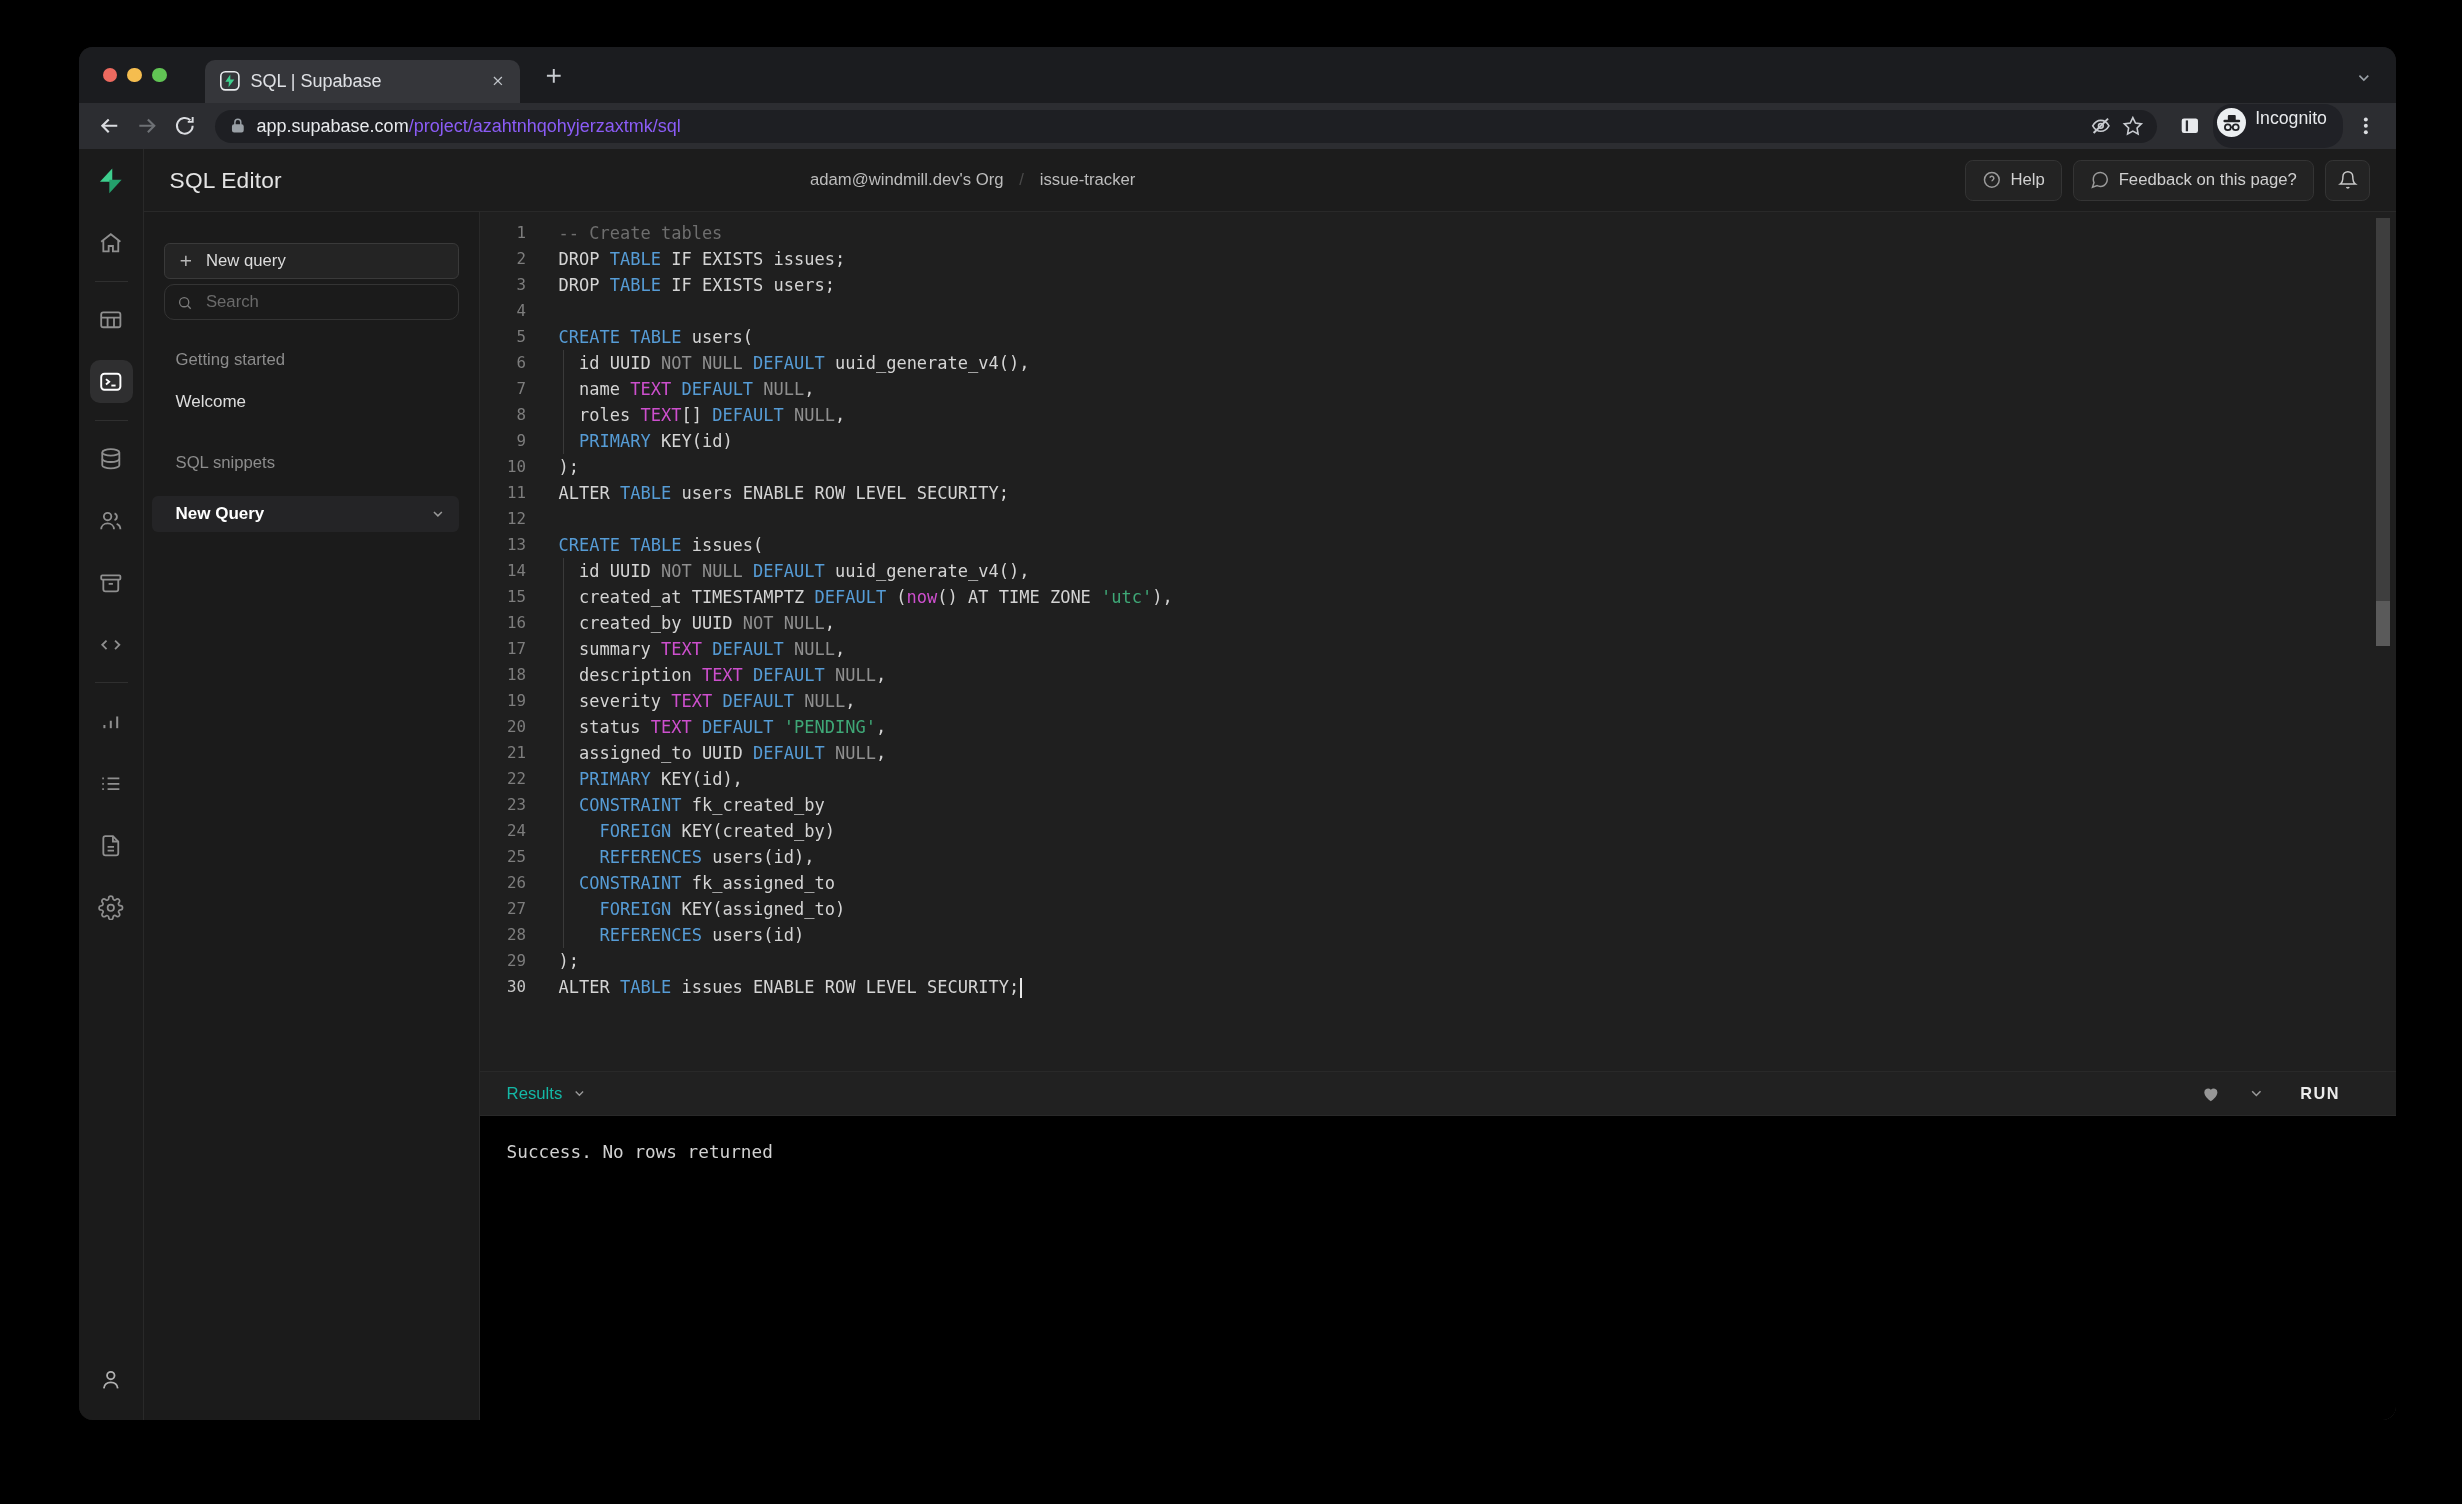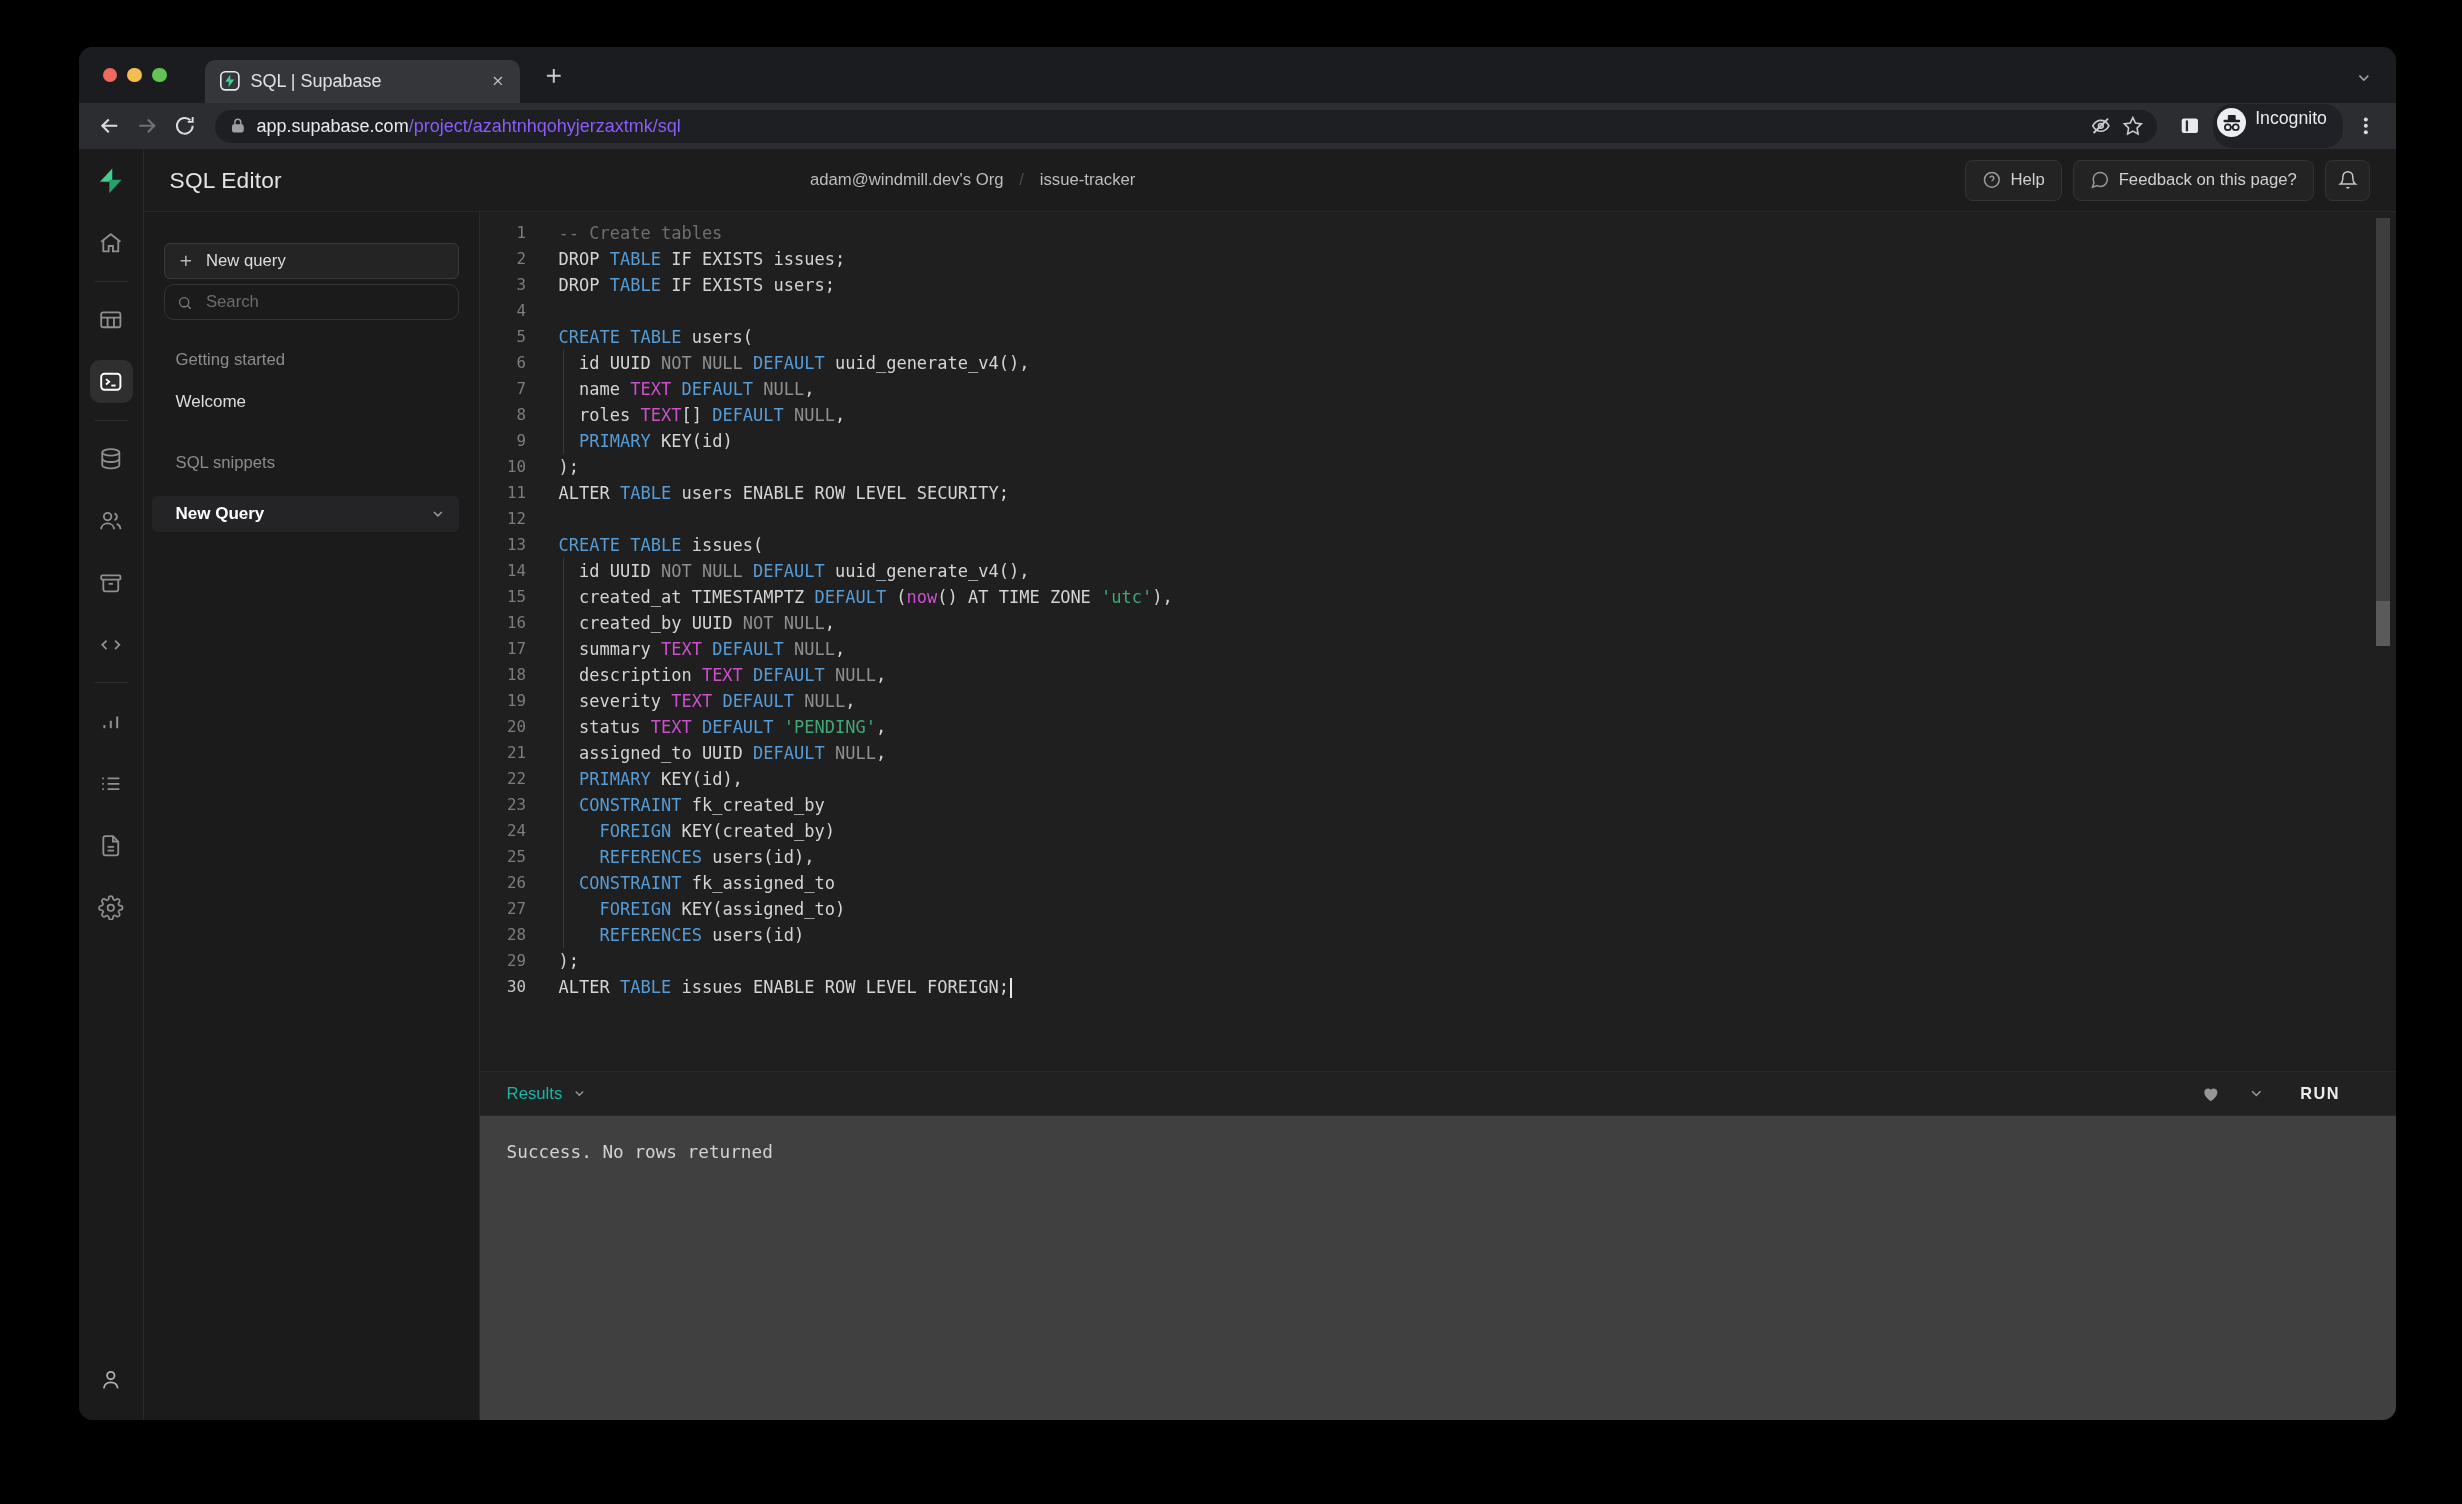--- a/index.html
+++ b/index.html
@@ -75,21 +75,21 @@
   .tk-com{color:#6E6E6E}.tk-nul{color:#8F8F8F}
   .cursor{display:inline-block;width:2px;height:19.7px;background:#E8E8E8;vertical-align:middle;margin-left:1px;}
   .vscroll{position:absolute;right:5.9px;top:5.9px;width:13.8px;height:428px;background:#3E3E3E;}
   .vscroll .cap{position:absolute;bottom:0;left:0;right:0;height:45px;background:#5A5A5A;}
   
   .resultsbar{height:45px;background:#212121;border-top:1px solid #292929;border-bottom:1px solid #292929;
     display:flex;align-items:center;padding:0 56px 0 26.6px;box-sizing:border-box;}
   .res-label{font-size:16.7px;color:#14b8a6;}
   .res-right{margin-left:auto;display:flex;align-items:center;gap:27.6px;}
   .run-btn{font-size:16.3px;font-weight:600;letter-spacing:1.5px;color:#ECECEC;margin-left:7.9px;}
-  .resultsbody{flex:1;background:#404040;}
+  .resultsbody{flex:1;background:#000000;}
   .success{padding:25.6px 0 0 26.6px;font-family:"DejaVu Sans Mono",monospace;font-size:17.7px;color:#D2D2D2;}
   svg{display:block;}
 </style>
 </head>
 <body>
 
 <div class="window">
 
   <div class="tabstrip">
     <div class="lights">
@@ -464,21 +464,21 @@
                 <div class="crow g">
                   <span class="lnum">28</span>
                   <span class="ccode"><span class="tk-pln">    </span><span class="tk-kw">REFERENCES</span><span class="tk-pln"> users(id)</span></span>
                 </div>
                 <div class="crow">
                   <span class="lnum">29</span>
                   <span class="ccode"><span class="tk-pln">);</span></span>
                 </div>
                 <div class="crow active">
                   <span class="lnum">30</span>
-                  <span class="ccode"><span class="tk-pln">ALTER </span><span class="tk-kw">TABLE</span><span class="tk-pln"> issues ENABLE ROW LEVEL FOREIGN;</span><span class="cursor"></span></span>
+                  <span class="ccode"><span class="tk-pln">ALTER </span><span class="tk-kw">TABLE</span><span class="tk-pln"> issues ENABLE ROW LEVEL SECURITY;</span><span class="cursor"></span></span>
                 </div>
               </div>
             <div class="vscroll">
                 <div class="cap"></div>
               </div>
           </div>
           <div class="resultsbar">
             <span class="res-label">Results</span>
             <svg width="14.8" height="14.8" viewBox="0 0 24 24" fill="none" stroke="#9A9A9A" stroke-width="2.2" style="margin-left:9.9px">
                 <polyline points="6 9 12 15 18 9"></polyline>

